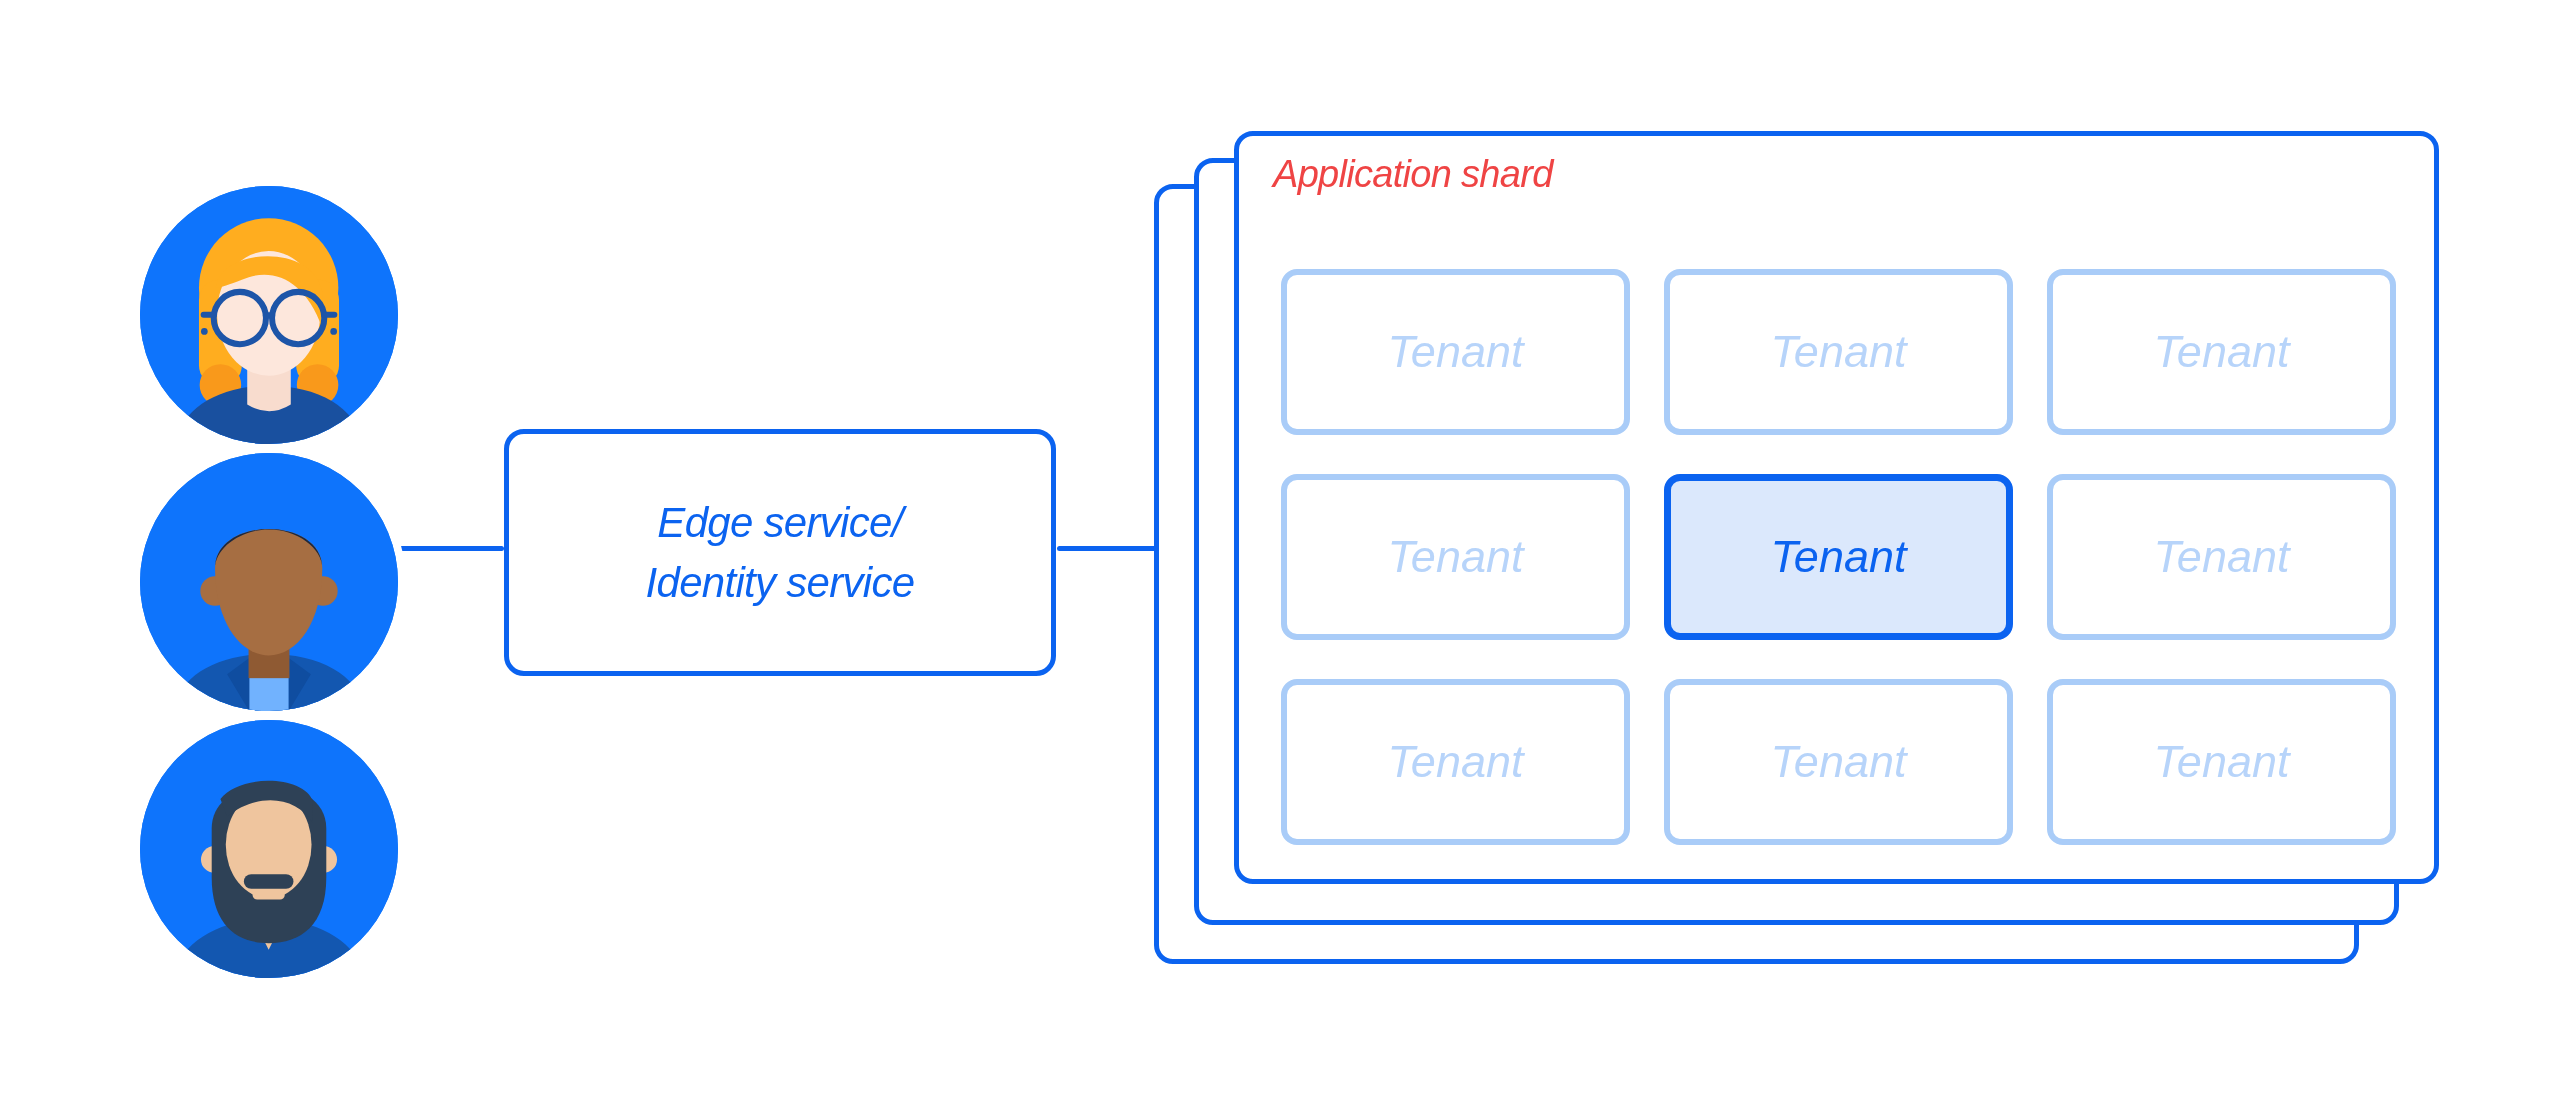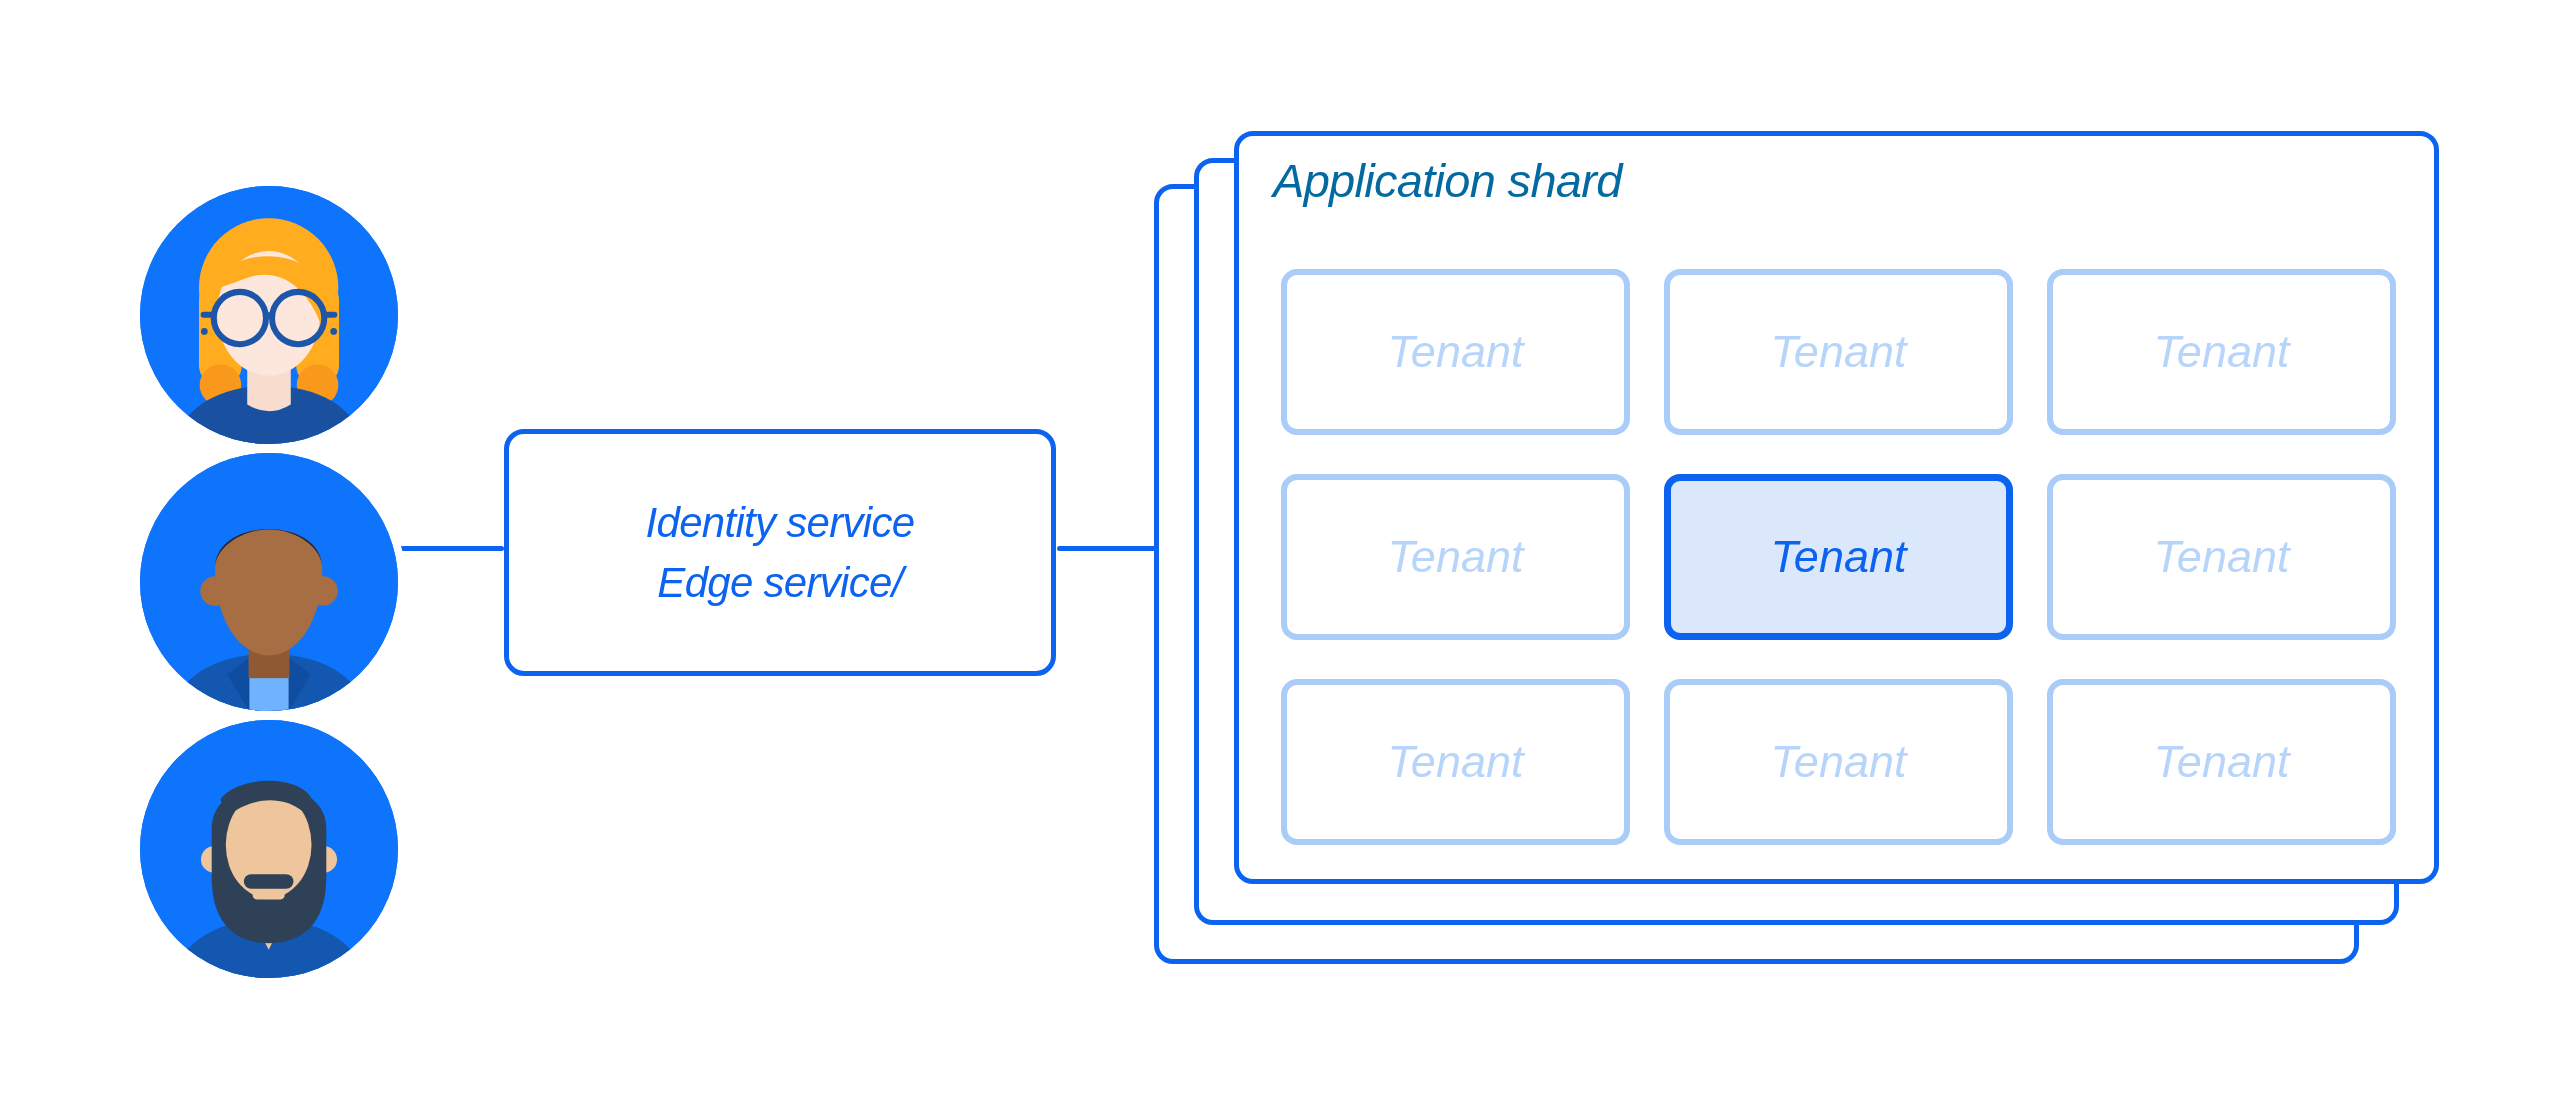--- a/index.html
+++ b/index.html
@@ -42,21 +42,21 @@
   .shard-card{
     position:absolute;box-sizing:border-box;
     background:#ffffff;border:5.4px solid #0b63f0;border-radius:19px;
   }
   .shard-back  {left:1154px;top:184px;width:1205px;height:780px;z-index:1;}
   .shard-middle{left:1194px;top:158px;width:1205px;height:767px;z-index:2;}
   .shard-front {left:1234px;top:131px;width:1205px;height:753px;z-index:3;}
 
   .shard-title{
     position:absolute;left:34px;top:17.4px;
-    color:#0369a1;font-size:47px;letter-spacing:-0.7px;white-space:nowrap;
+    color:#ef4444;font-size:38px;letter-spacing:-0.7px;white-space:nowrap;
   }
 
   .tenant-grid{
     position:absolute;left:42px;top:133px;
     display:grid;
     grid-template-columns:repeat(3,349px);
     grid-auto-rows:166px;
     column-gap:34px;row-gap:39px;
   }
   .tenant{
@@ -149,22 +149,22 @@
       <rect x="155" y="230" width="74" height="22" rx="11" fill="#2e4156"></rect>
 
       <rect x="168" y="254" width="48" height="14" rx="7" fill="#efc59e"></rect>
     </svg>
   </div>
 
   <div class="connector connector-users-edge"></div>
   <div class="connector connector-edge-shard"></div>
 
   <div class="edge-box">
+    <div>Edge service/</div>
     <div>Identity service</div>
-    <div>Edge service/</div>
   </div>
 
   <div class="shard-card shard-back"></div>
   <div class="shard-card shard-middle"></div>
 
   <div class="shard-card shard-front">
     <div class="shard-title">Application shard</div>
 
     <div class="tenant-grid">
       <div class="tenant">Tenant</div>

